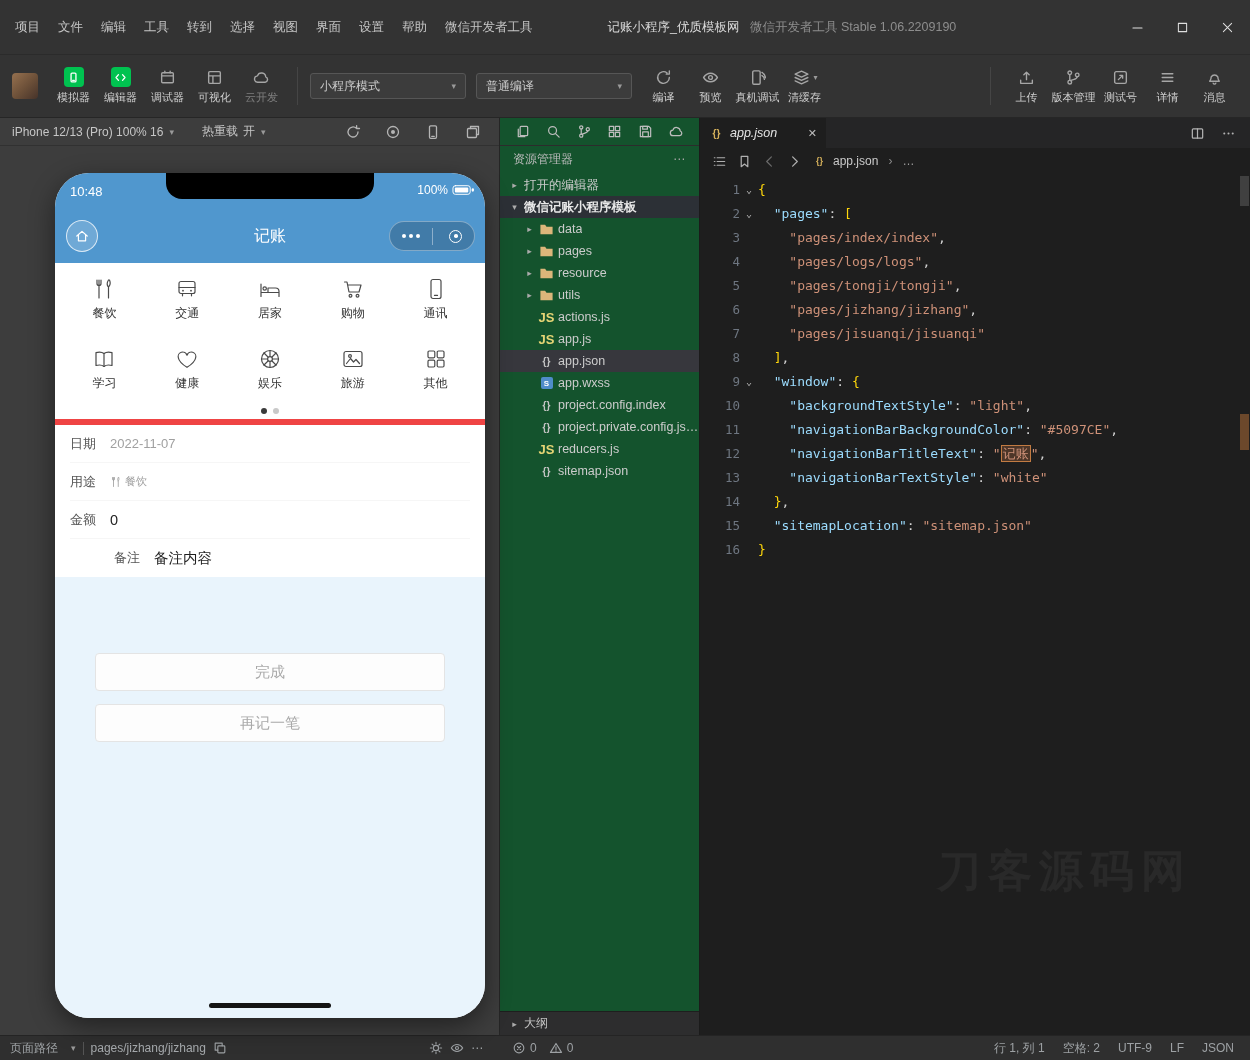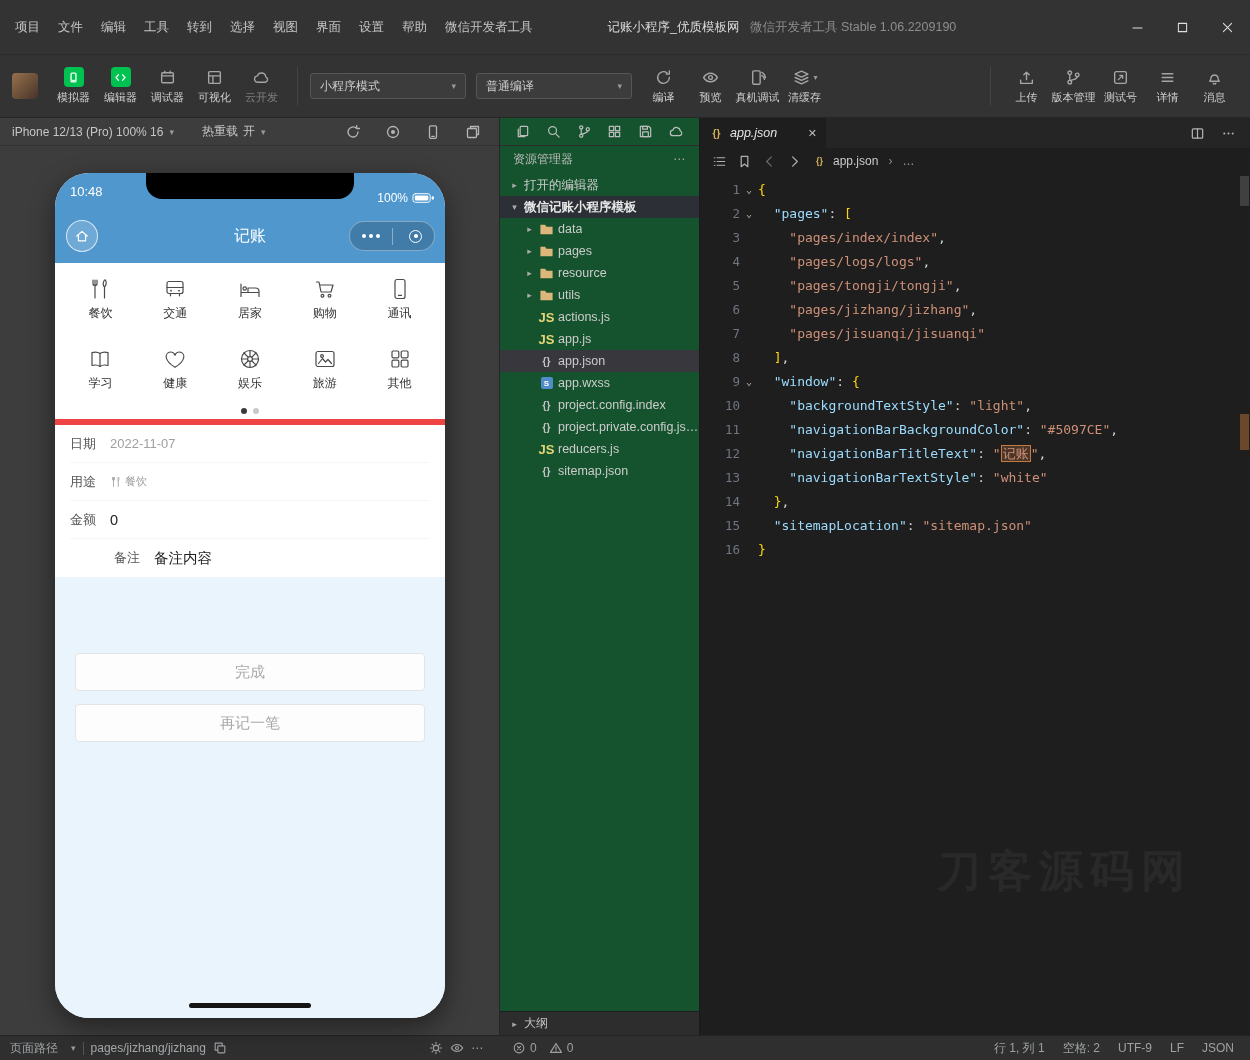--- a/index.html
+++ b/index.html
@@ -47,27 +47,27 @@
   .sim-toolbar{flex:0 0 28px;display:flex;align-items:center;color:#c6c6c6;font-size:12px;padding:0 12px;border-bottom:1px solid #313131;}
   .sim-sel{display:flex;align-items:center;cursor:default;white-space:nowrap;}
   .sim-sel.hot{margin-left:28px;}
   .hot-state{margin-left:5px;}
   .sim-icons{margin-left:auto;display:flex;align-items:center;gap:24px;color:#b5b5b5;padding-right:6px;}
   .sim-icons span{width:16px;height:16px;display:flex;}
   .sim-icons svg{width:16px;height:16px;}
   .sim-stage{flex:1;position:relative;}
 
   
-  .phone{position:absolute;left:55px;top:27px;width:390px;height:845px;background:#ffffff;border-radius:34px;
+  .phone{position:absolute;left:55px;top:27px;width:430px;height:845px;background:#ffffff;border-radius:34px;
     overflow:hidden;box-shadow:0 8px 26px rgba(0,0,0,.45);display:flex;flex-direction:column;}
   .p-status{flex:0 0 36px;background:#5097CE;position:relative;color:#fff;}
   .p-time{position:absolute;left:15px;top:11px;font-size:13px;}
   .p-notch{position:absolute;left:50%;transform:translateX(-50%);top:0;width:208px;height:26px;background:#000;
     border-radius:0 0 16px 16px;}
-  .p-batt{position:absolute;right:10px;top:10px;display:flex;align-items:center;gap:4px;font-size:12px;margin-top:8px;}
+  .p-batt{position:absolute;right:10px;top:10px;display:flex;align-items:center;gap:4px;font-size:12px;}
   .batt{width:23px;height:12px;}
   .p-nav{flex:0 0 54px;background:#5097CE;position:relative;display:flex;align-items:center;justify-content:center;}
   .p-home-btn{position:absolute;left:11px;top:11px;width:32px;height:32px;border:1px solid rgba(255,255,255,.75);
     border-radius:50%;background:rgba(255,255,255,.18);display:flex;align-items:center;justify-content:center;color:#fff;}
   .p-home-btn svg{width:16px;height:16px;stroke-width:1.2;}
   .p-title{color:#fff;font-size:16px;}
   .p-capsule{position:absolute;right:10px;top:12px;width:86px;height:30px;border:1px solid rgba(255,255,255,.35);
     background:rgba(0,0,0,.18);border-radius:15px;display:flex;align-items:center;}
   .cap-dots{flex:1;display:flex;align-items:center;justify-content:center;gap:3px;}
   .cap-dots i{width:4px;height:4px;border-radius:50%;background:#fff;}

